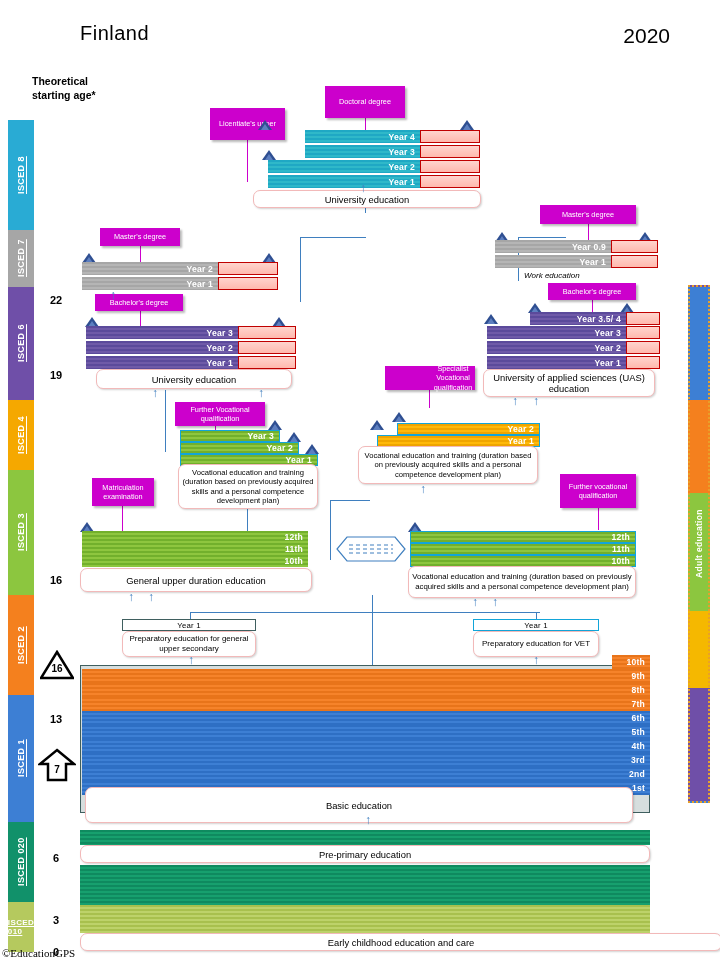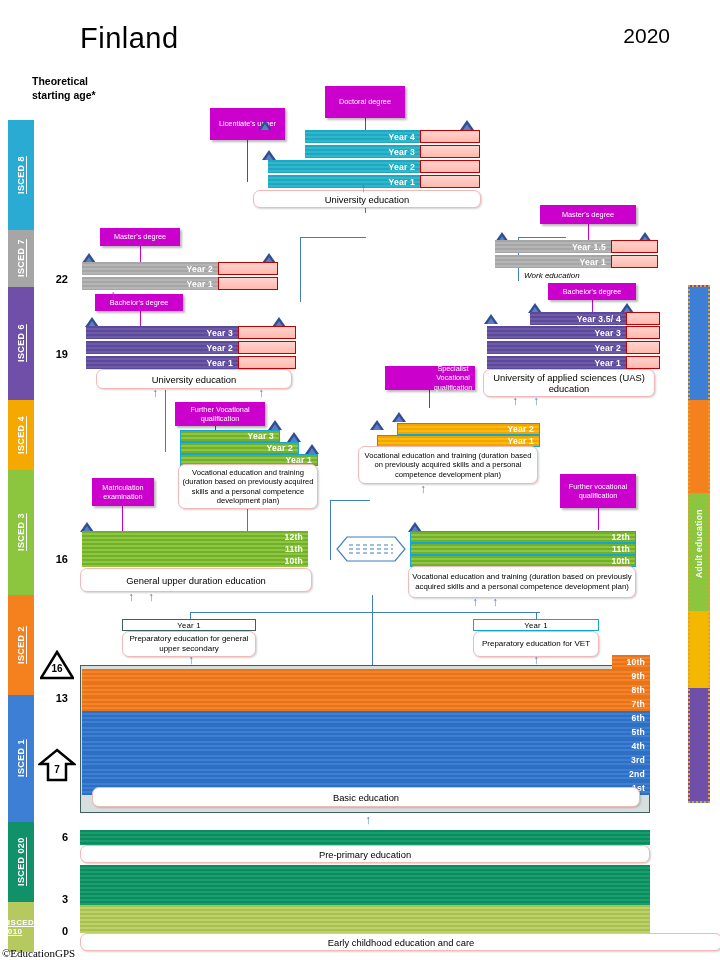--- a/index.html
+++ b/index.html
@@ -1,31 +1,31 @@
 <!DOCTYPE html>
 <html><head>
 <meta charset="utf-8">
 <style>
   html,body{margin:0;padding:0;background:#ffffff;}
   body{width:720px;height:960px;position:relative;overflow:hidden;
        font-family:"Liberation Sans","DejaVu Sans",sans-serif;color:#000;}
   .abs{position:absolute;box-sizing:border-box;}
 
   
-  #country-title{left:80px;top:22px;font-size:29px;font-weight:400;letter-spacing:.5px;text-align:right;}
+  #country-title{left:80px;top:22px;font-size:20px;font-weight:400;letter-spacing:.5px;text-align:right;}
   #year-title{right:50px;top:24px;font-size:21px;font-weight:400;}
   #age-legend{left:32px;top:74px;width:70px;font-size:10.5px;line-height:14px;font-weight:bold;}
 
   
   .isced{left:8px;width:26px;color:#fff;font-size:9px;font-weight:bold;
          writing-mode:vertical-rl;transform:rotate(180deg);
          display:flex;align-items:center;justify-content:center;
          text-decoration:underline;letter-spacing:.4px;}
   
-  .agetick{left:44px;width:24px;text-align:right;font-size:11px;font-weight:bold;}
+  .agetick{left:44px;width:24px;text-align:center;font-size:11px;font-weight:bold;margin-top:21px;}
 
   
   .magenta{background:#cc00cc;color:#fff;font-size:7.3px;line-height:9.5px;
            text-align:center;display:flex;align-items:center;justify-content:center;
            padding:1px 2px;box-shadow:2px 2px 2px rgba(0,0,0,.28);}
   .whitebox{background:#fff;border:1.4px solid #f2b9b9;border-radius:7px;
             display:flex;align-items:center;justify-content:center;text-align:center;
             font-size:9.4px;line-height:11px;box-shadow:1px 1px 2px rgba(0,0,0,.18);
             padding:1px 3px;}
   .yearrow{color:#fff;font-size:8.6px;font-weight:bold;text-align:right;
@@ -195,21 +195,21 @@
 <div class="abs pinkcell" style="left:218px;top:262px;width:60px;height:13px;"></div>
 <div class="abs yearrow st-grey" style="left:82px;top:277px;width:136px;height:13px;">Year 1</div>
 <div class="abs pinkcell" style="left:218px;top:277px;width:60px;height:13px;"></div>
 
 <div class="abs magenta" style="left:540px;top:205px;width:96px;height:19px;">
   <span>Master's degree</span>
 </div>
 <div class="abs tri" style="left:495px;top:232px;"></div>
 <div class="abs tri" style="left:638px;top:232px;"></div>
 
-<div class="abs yearrow st-grey" style="left:495px;top:240px;width:116px;height:13px;">Year 1.5</div>
+<div class="abs yearrow st-grey" style="left:495px;top:240px;width:116px;height:13px;">Year 0.9</div>
 <div class="abs pinkcell" style="left:611px;top:240px;width:47px;height:13px;"></div>
 <div class="abs yearrow st-grey" style="left:495px;top:255px;width:116px;height:13px;">Year 1</div>
 <div class="abs pinkcell" style="left:611px;top:255px;width:47px;height:13px;"></div>
 <div class="abs plainlabel" style="left:524px;top:271px;">Work education</div>
 
 <div class="abs magenta" style="left:95px;top:294px;width:88px;height:17px;">
   <span>Bachelor's degree</span>
 </div>
 <div class="abs tri" style="left:85px;top:317px;"></div>
 <div class="abs tri" style="left:272px;top:317px;"></div>
@@ -315,21 +315,21 @@
 <div class="abs yearrow st-orange2" style="left:82px;top:669px;width:568px;height:14px;">9th</div>
 <div class="abs yearrow st-orange2" style="left:82px;top:683px;width:568px;height:14px;">8th</div>
 <div class="abs yearrow st-orange2" style="left:82px;top:697px;width:568px;height:14px;">7th</div>
 <div class="abs yearrow st-blue" style="left:82px;top:711px;width:568px;height:14px;">6th</div>
 <div class="abs yearrow st-blue" style="left:82px;top:725px;width:568px;height:14px;">5th</div>
 <div class="abs yearrow st-blue" style="left:82px;top:739px;width:568px;height:14px;">4th</div>
 <div class="abs yearrow st-blue" style="left:82px;top:753px;width:568px;height:14px;">3rd</div>
 <div class="abs yearrow st-blue" style="left:82px;top:767px;width:568px;height:14px;">2nd</div>
 <div class="abs yearrow st-blue" style="left:82px;top:781px;width:568px;height:14px;">1st</div>
 
-<div class="abs whitebox" style="left:92px;top:787px;width:548px;height:20px;">
+<div class="abs whitebox" style="left:85px;top:787px;width:548px;height:36px;">
   <span>Basic education</span>
 </div>
 
 <div class="abs st-dgreen" style="left:80px;top:830px;width:570px;height:15px;"></div>
 <div class="abs whitebox" style="left:80px;top:845px;width:570px;height:18px;">
   <span>Pre-primary education</span>
 </div>
 
 <div class="abs st-dgreen" style="left:80px;top:865px;width:570px;height:40px;"></div>
 <div class="abs st-lgreen" style="left:80px;top:905px;width:570px;height:28px;"></div>

